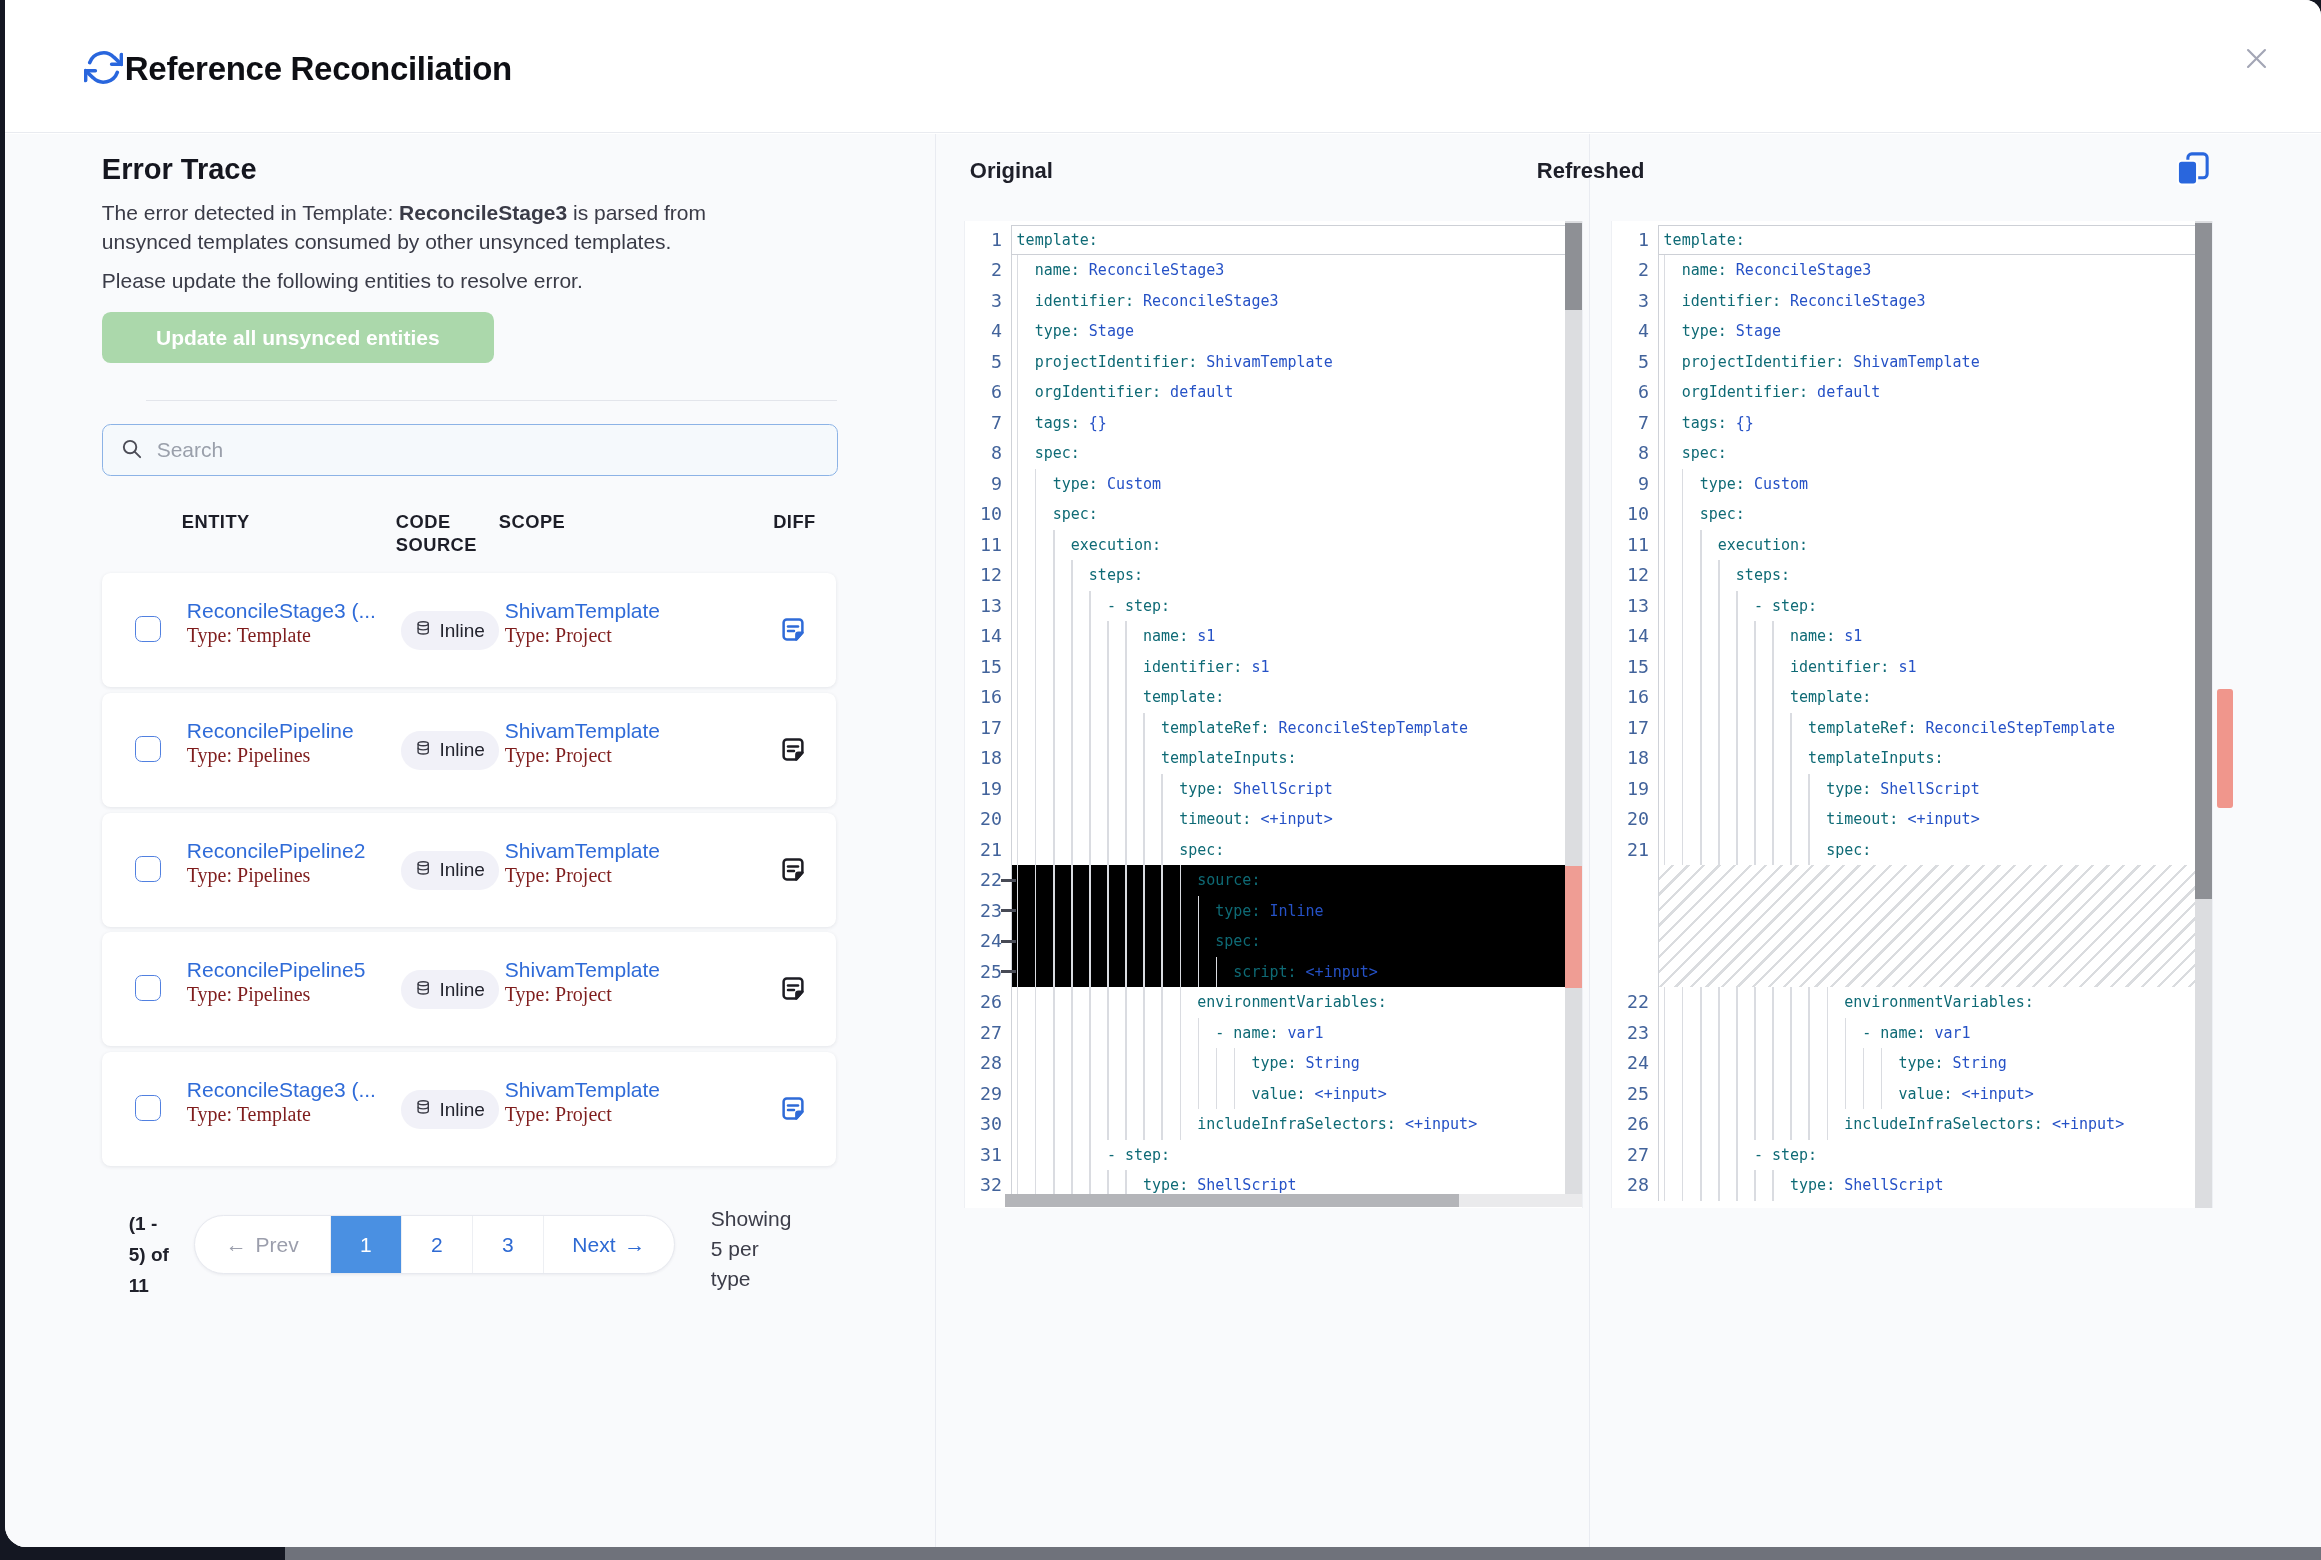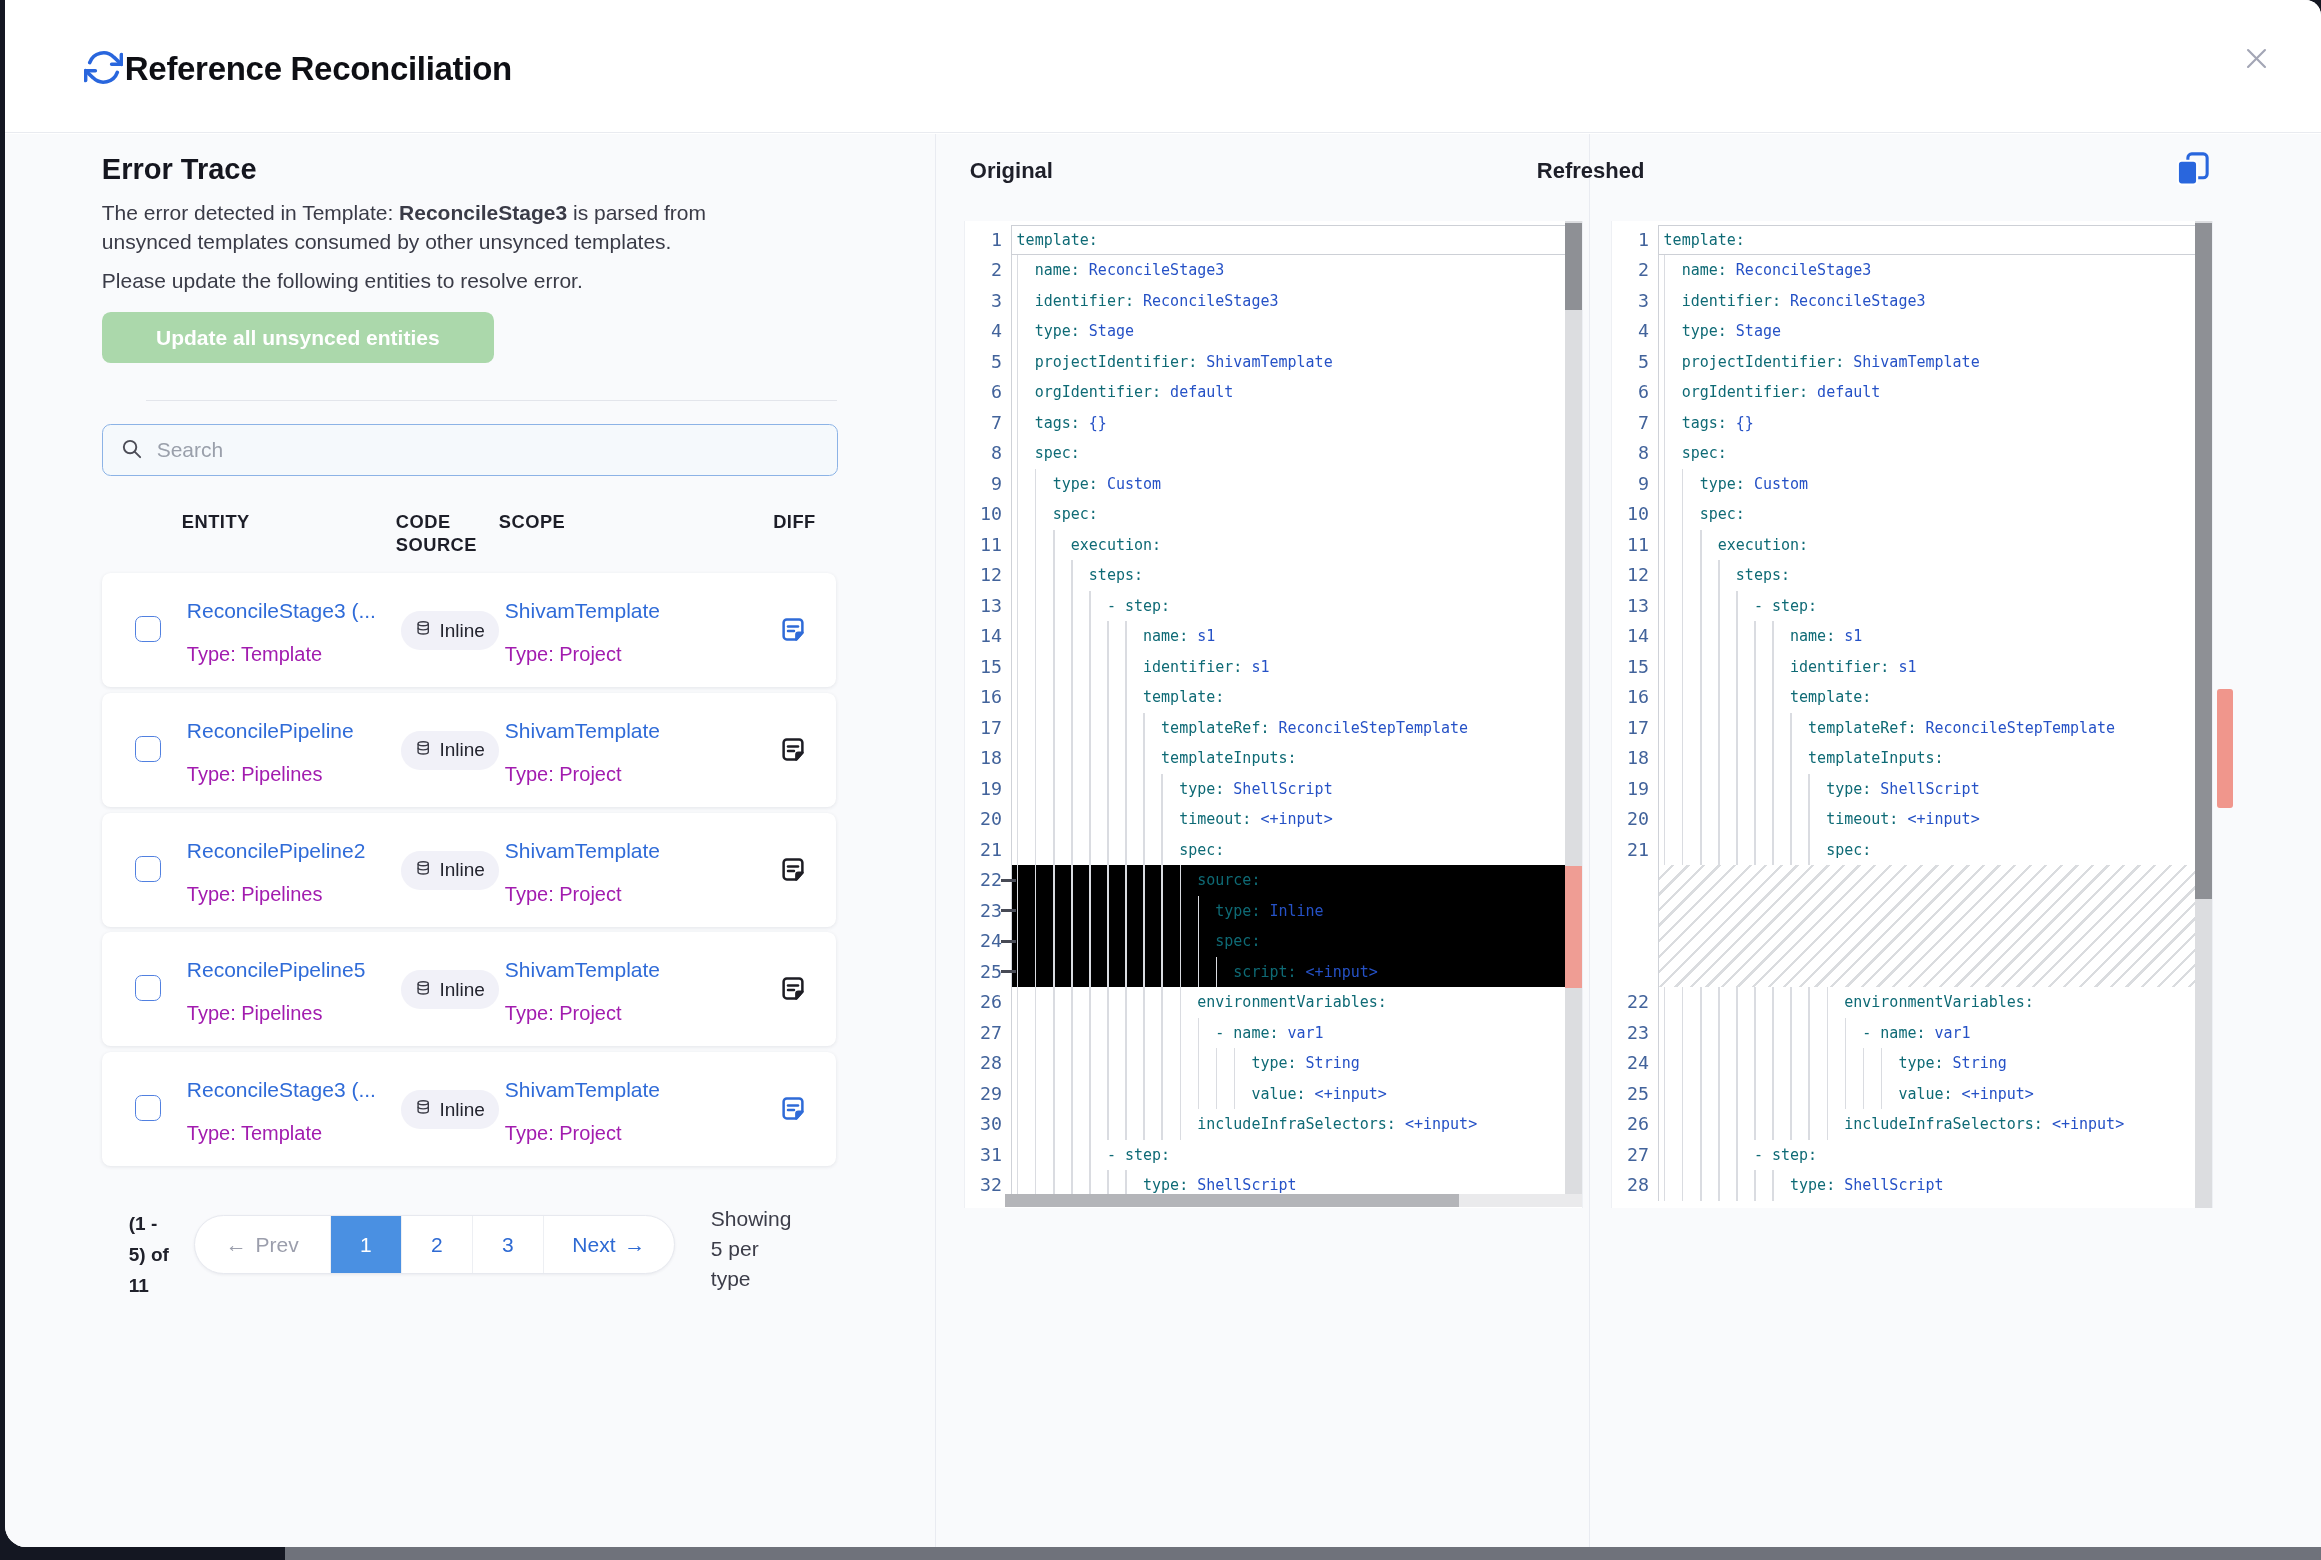--- a/index.html
+++ b/index.html
@@ -35,21 +35,21 @@
   .thc1 { left:177px; top:376px; } .thc2 { left:391px; top:376px; width:89px; }
   .thc3 { left:494px; top:376px; } .thc4 { left:734px; top:376px; width:77px; text-align:right; }
   #rows { position:absolute; left:97px; top:439px; width:734px; }
   .trow { position:relative; width:734px; height:114px; margin-bottom:5.8px; background:#fff; border-radius:8.7px;
           box-shadow:0 1px 3.9px rgba(40,47,70,.10); }
   .cb { position:absolute; left:33px; top:43px; width:26px; height:26px; border:1.9px solid #5180e0; border-radius:6.8px;
         background:#fff; cursor:pointer; }
   .ecol { position:absolute; left:85px; top:26px; width:208px; overflow:hidden; }
   .scol { position:absolute; left:403px; top:26px; width:246px; overflow:hidden; }
   .lnk { color:#2f6bd8; font-size:21px; text-decoration:none; white-space:nowrap; cursor:pointer; }
-  .sub { color:#a21caf; font-size:20px; margin-top:20px; white-space:nowrap; }
+  .sub { color:#7f1d1d; font-size:20px; margin-top:1px; white-space:nowrap;font-family:Liberation Serif, serif; }
   .pillb { position:absolute; left:299px; top:38px; height:39px; padding:0 14.5px; background:#f1f1f8; border-radius:19.3px;
            display:flex; align-items:center; gap:7.7px; font-size:19px; color:#23242e; }
   .dico { position:absolute; right:27px; top:42px; width:31px; height:31px; cursor:pointer; }
   
   .range { position:absolute; left:124px; top:1074px; font-size:19px; font-weight:bold; color:#20212b; line-height:31px; }
   .pill { position:absolute; left:189px; top:1081px; height:59px; background:#fff; border:1px solid #e7e9ef;
           border-radius:31px; display:flex; overflow:hidden; box-shadow:0 1px 2.9px rgba(40,47,70,.07); }
   .pseg { display:flex; align-items:center; justify-content:center; gap:8.7px; font-family:inherit;
           font-size:21px; border:none; background:none; cursor:pointer; height:100%; }
   .prev { width:135px; color:#9b9eac; }

